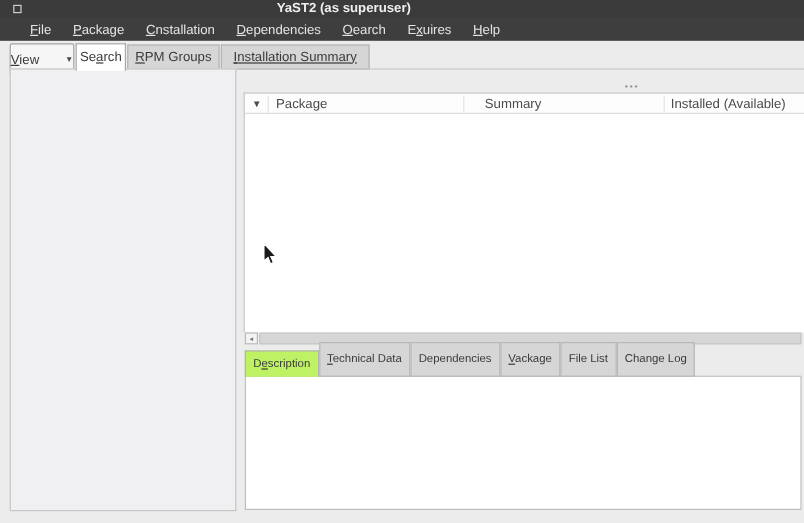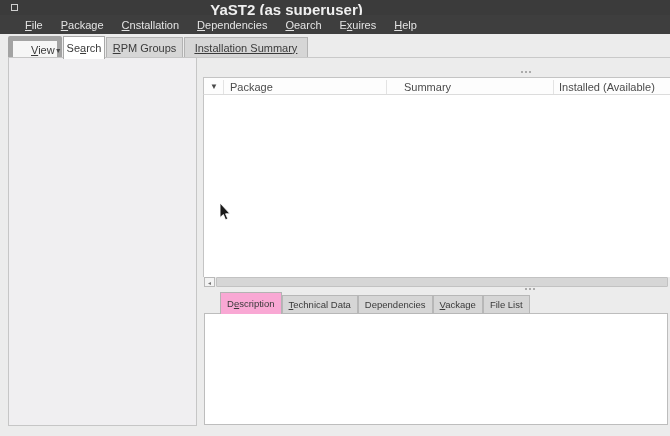--- a/index.html
+++ b/index.html
@@ -7,29 +7,29 @@
     position:relative;width:670px;height:436px;overflow:hidden;
     background:#ececec;font-family:"Liberation Sans",sans-serif;
     font-size:11px;color:#3c3c3c;
   }
   .abs{position:absolute;}
   .mn{text-decoration:underline;text-underline-offset:1px;}
 
   
   .titlebar{left:0;top:0;width:670px;height:15px;background:#3b3b3b;}
   .win-icon{left:11px;top:4px;width:7px;height:7px;border:1px solid #cfcfcf;background:#3b3b3b;box-sizing:border-box;}
-  .title-text{left:0;top:1px;width:573px;text-align:center;color:#efefef;font-size:15px;font-weight:bold;}
+  .title-text{left:0;top:1px;width:573px;text-align:center;color:#efefef;font-size:11px;font-weight:bold;}
 
   
   .menubar{left:0;top:15px;width:670px;height:19px;background:#3e3e3e;display:flex;align-items:center;padding-left:16px;box-sizing:border-box;}
   .menu-item{padding:0 9px;color:#e4e4e4;cursor:default;white-space:nowrap;}
 
   
-  .view-btn{left:8px;top:36px;width:54px;height:28px;background:#f6f6f6;border:5px solid #a3a3a3;border-radius:2px;
-    box-sizing:border-box;display:flex;align-items:center;justify-content:space-between;padding:0 18px;color:#3a3a3a;}
+  .view-btn{left:8px;top:36px;width:54px;height:28px;background:#f6f6f6;border:1px solid #a3a3a3;border-radius:2px;
+    box-sizing:border-box;display:flex;align-items:center;justify-content:space-between;padding:0 0;color:#3a3a3a;}
   .view-arrow{font-size:7px;color:#4a4a4a;}
   .tab{box-sizing:border-box;display:flex;align-items:center;justify-content:center;white-space:nowrap;color:#3a3a3a;}
   .tab.inactive{background:#d6d6d6;border:1px solid #b3b3b3;height:21px;top:37px;justify-content:center;}
   .tab.active-top{background:#ffffff;border:1px solid #a9a9a9;border-bottom:none;height:23px;top:36px;z-index:3;}
   .pane-topline{left:8px;top:57px;width:662px;height:0;border-top:1px solid #c9c9c9;z-index:1;}
 
   
   .left-panel{left:8px;top:57px;width:189px;height:369px;background:#f0eff1;border:1px solid #c6c6c6;box-sizing:border-box;z-index:2;}
   .combo-input{left:14px;top:67px;width:97px;height:20px;box-sizing:border-box;border:1px solid #b5443f;background:#fff;
     font-family:"Liberation Sans",sans-serif;font-size:11px;padding:0 3px;outline:none;}
@@ -58,22 +58,22 @@
     display:flex;align-items:center;justify-content:center;font-size:6px;color:#777;}
   .hscroll-thumb{left:216px;top:277px;width:452px;height:10px;box-sizing:border-box;border:1px solid #c2c2c2;background:#d6d6d6;border-radius:1px;}
 
   
   .grip{display:flex;gap:2px;}
   .grip i{width:2px;height:2px;background:#969696;border-radius:50%;}
 
   
   .btabs{left:204px;top:292px;height:22px;display:flex;align-items:flex-end;z-index:3;}
   .btab{box-sizing:border-box;white-space:nowrap;font-size:9.5px;color:#3a3a3a;display:flex;align-items:center;justify-content:center;padding:0 6px;}
-  .btab.inactive{background:#d6d6d6;border:1px solid #b7b7b7;height:19px;}
-  .btab.active-b{background:#f9a8d4;border:1px solid #b3b3b3;border-bottom:none;height:22px;margin-left:16px;}
+  .btab.inactive{background:#d6d6d6;border:1px solid #b7b7b7;height:29px;}
+  .btab.active-b{background:#bef264;border:1px solid #b3b3b3;border-bottom:none;height:22px;}
   .detail-pane{left:204px;top:313px;width:464px;height:112px;background:#ffffff;box-sizing:border-box;border:1px solid #bdbdbd;}
 
   .cursor{left:219px;top:203px;width:12px;height:18px;z-index:9;}
 </style>
 </head>
 <body>
 
 <div class="abs titlebar">
   <div class="abs win-icon"></div>
   <div class="abs title-text">YaST2 (as superuser)</div>
@@ -194,19 +194,22 @@
   </div>
   <div class="btab inactive">
     <span><span>Dependencies</span><span class="mn"></span><span></span></span>
   </div>
   <div class="btab inactive">
     <span><span></span><span class="mn">V</span><span>ackage</span></span>
   </div>
   <div class="btab inactive">
     <span><span>File List</span><span class="mn"></span><span></span></span>
   </div>
+  <div class="btab inactive">
+    <span><span>Change Log</span><span class="mn"></span><span></span></span>
+  </div>
 </div>
 
 <div class="abs detail-pane"></div>
 
 <svg class="abs cursor" viewBox="0 0 12 18">
   <polygon points="1,0 1,14.5 4.4,11.6 6.5,16.8 8.8,15.8 6.6,10.8 11,10.8" fill="#1a1a1a" stroke="#ffffff" stroke-width="0.9"></polygon>
 </svg>
 
 </body></html>

